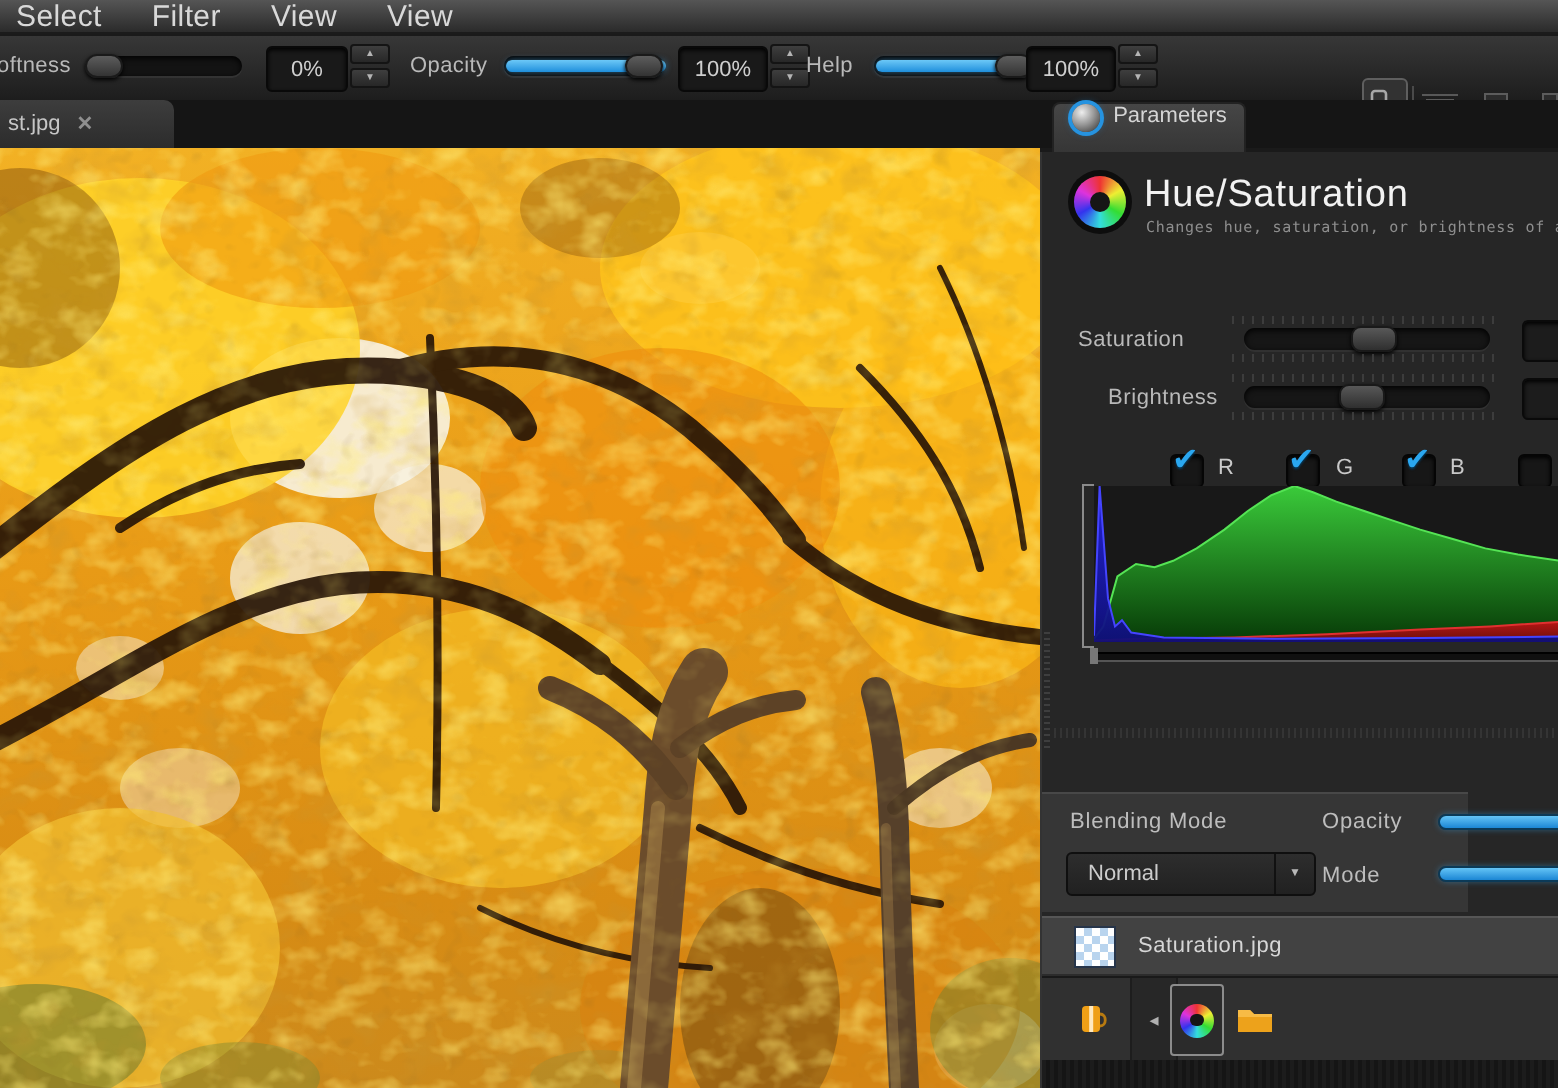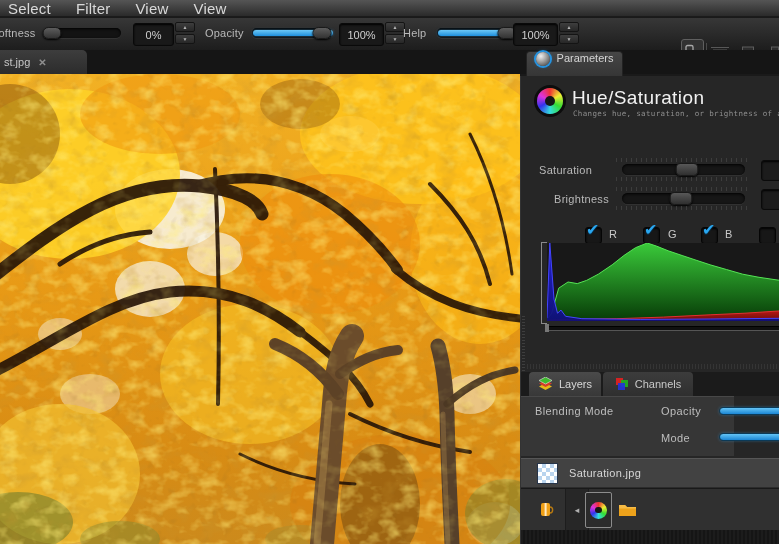--- a/index.html
+++ b/index.html
@@ -340,42 +340,28 @@
           <polygon points="0,78 0.0,74.9 2.8,0.0 7.0,56.2 10.5,70.2 14.0,67.1 18.6,73.3 34.9,75.7 93.2,76.4 163.1,76.0 233.0,75.3 233,78" fill="url(#hgrad2)" opacity="0.95"></polygon>
           <polyline points="0.0,74.9 2.8,0.0 7.0,56.2 10.5,70.2 14.0,67.1 18.6,73.3 34.9,75.7 93.2,76.4 163.1,76.0 233.0,75.3" fill="none" stroke="#4444ff" stroke-width="1"></polyline>
         </svg>
     </div>
     <div id="hist-rail" class="abs" style="left:24px;top:250px;width:235px;height:3px;"></div>
     <div class="abs" style="left:24px;top:248px;width:4px;height:8px;background:#777;"></div>
 
     <div class="grip-dots abs" style="left:1px;top:240px;height:58px;"></div>
     <div class="tickstrip abs" style="left:6px;top:288px;width:250px;"></div>
 
-    <div id="layers-tabbar" class="abs">
-      <div id="tab-layers" class="ltab">
-        <svg width="15" height="14" viewBox="0 0 15 14">
-          <polygon points="7.5,6 14,9.5 7.5,13 1,9.5" fill="#e8b818"></polygon>
-          <polygon points="7.5,3 14,6.5 7.5,10 1,6.5" fill="#d43c28"></polygon>
-          <polygon points="7.5,0 14,3.5 7.5,7 1,3.5" fill="#3fba2e" stroke="#e8e8e8" stroke-width="0.6"></polygon>
-        </svg>
-        <span>Layers</span>
-      </div>
-      <div id="tab-channels" class="ltab">
-        <svg width="14" height="14" viewBox="0 0 14 14">
-          <rect x="1" y="1" width="7" height="7" fill="#d42222"></rect>
-          <rect x="6" y="3" width="7" height="7" fill="#22aa22" opacity="0.95"></rect>
-          <rect x="3" y="6" width="7" height="7" fill="#2233dd" opacity="0.9"></rect>
-        </svg>
-        <span>Channels</span>
-      </div>
-    </div>
 
     <div id="layer-controls" class="abs">
       <span class="lc-label" style="left:14px;top:8px;">Blending Mode</span>
       <span class="lc-label" style="left:140px;top:8px;">Opacity</span>
+      <div id="blend-dd">
+        <span class="val">Normal</span>
+        <span class="arr">▼</span>
+      </div>
       <span class="lc-label" style="left:140px;top:35px;">Mode</span>
       <div class="blue-bar" style="left:198px;top:10px;width:70px;"></div>
       <div class="blue-bar" style="left:198px;top:36px;width:70px;"></div>
     </div>
 
     <div id="layer-row" class="abs">
       <div id="layer-thumb"></div>
       <span id="layer-name">Saturation.jpg</span>
     </div>
 

